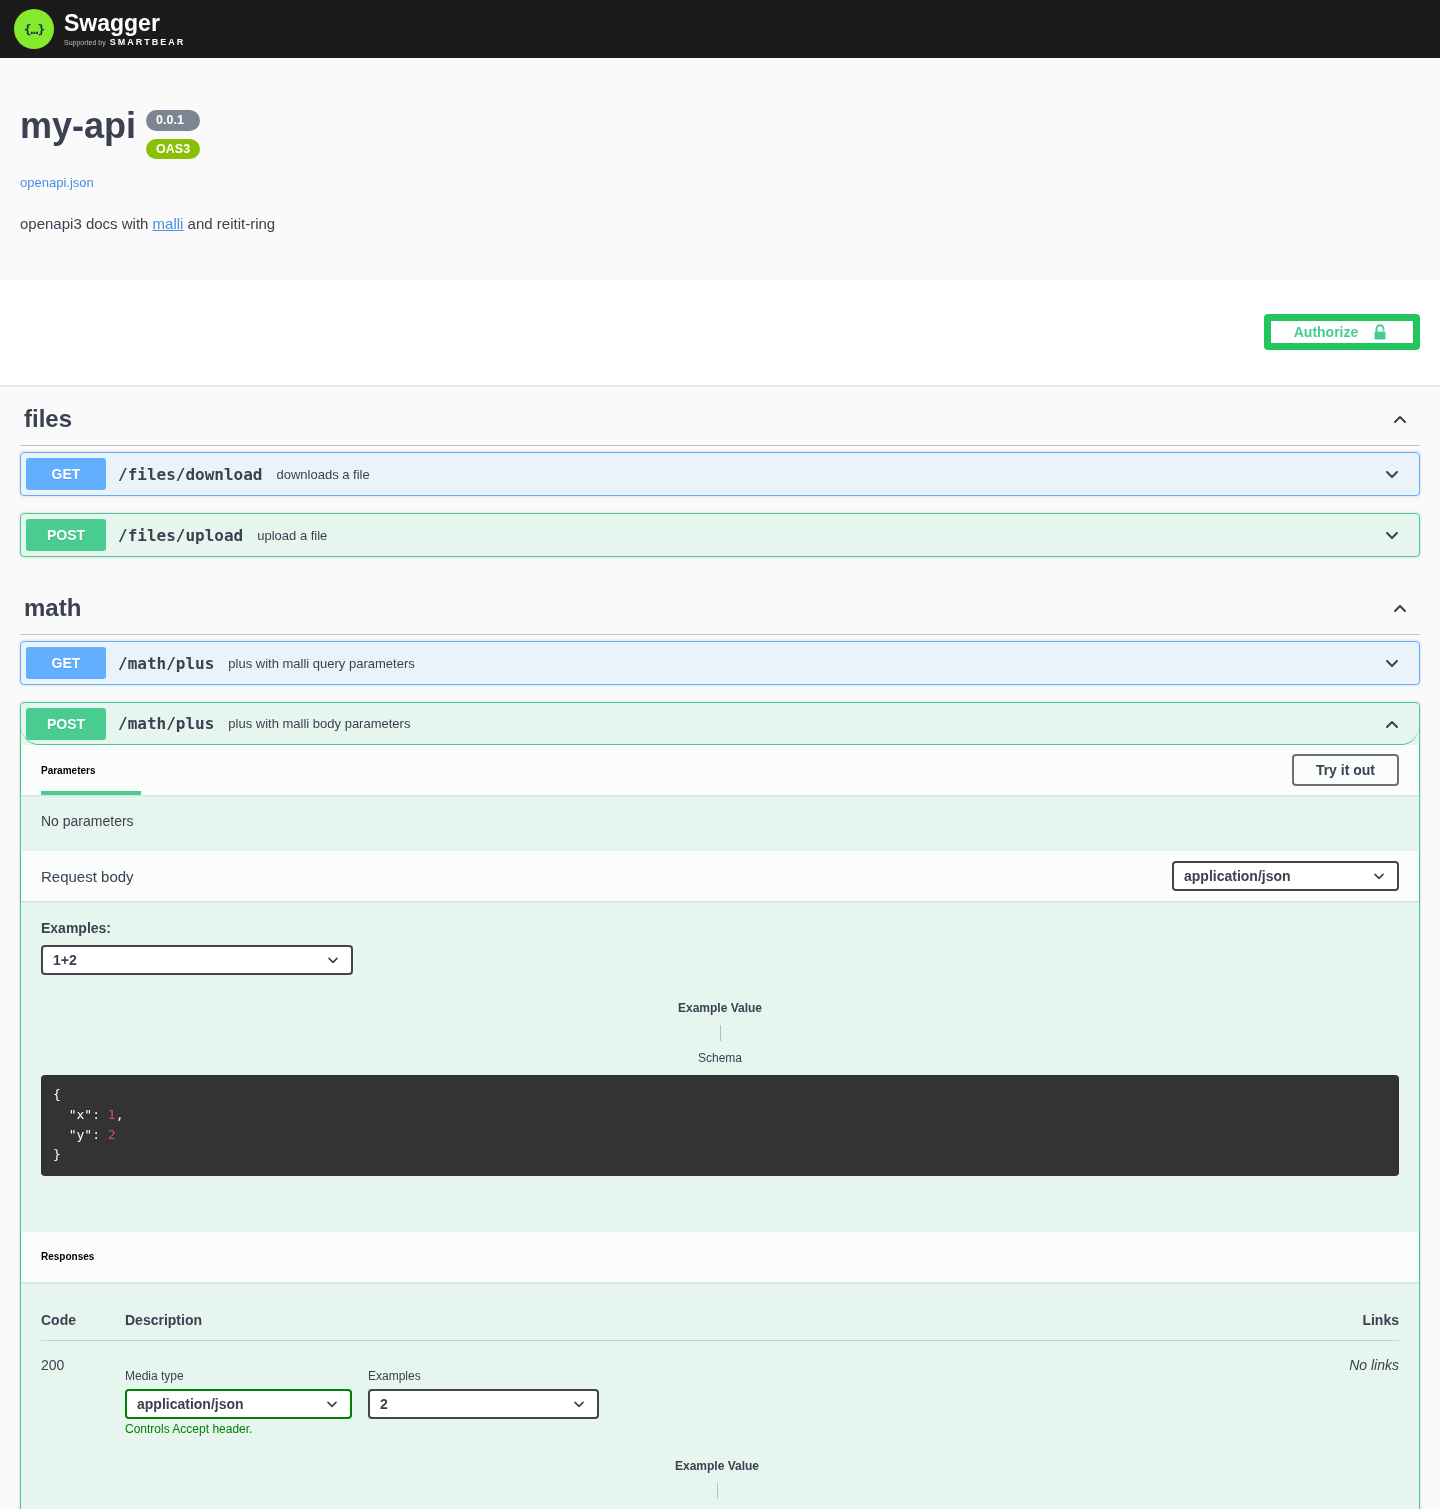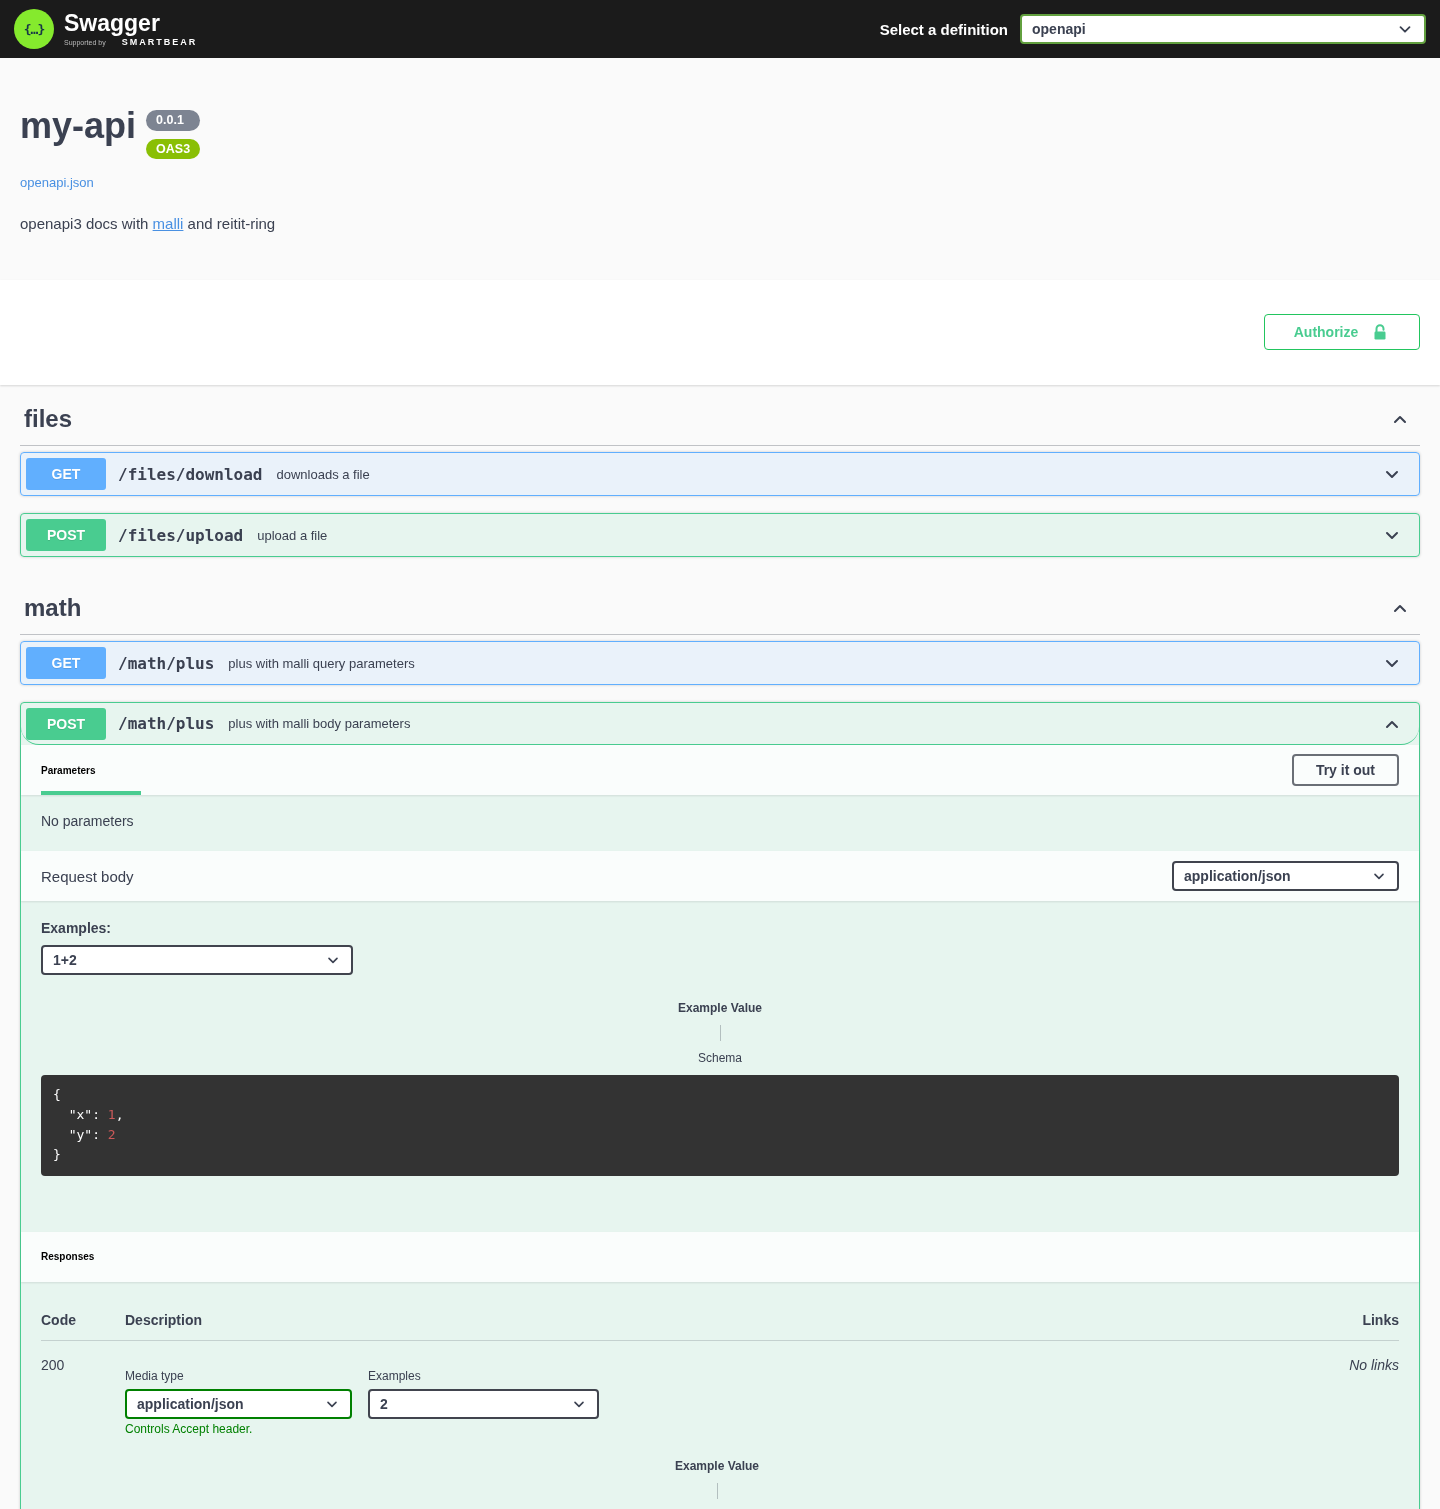--- a/index.html
+++ b/index.html
@@ -5,21 +5,21 @@
   * { box-sizing: border-box; margin: 0; padding: 0; }
   html, body { background: #fafafa; font-family: "Liberation Sans", "DejaVu Sans", sans-serif; color: #3b4151; }
 
   
   .topbar { background: #1b1b1b; height: 58px; display: flex; align-items: center; justify-content: space-between; padding: 0 14px; }
   .topbar-left { display: flex; align-items: center; gap: 10px; cursor: pointer; }
   .logo-circle { width: 40px; height: 40px; border-radius: 50%; background: #85ea2d; display: flex; align-items: center; justify-content: center;
                  font-family: "DejaVu Sans Mono", monospace; font-weight: bold; font-size: 13px; color: #173647; letter-spacing: -1px; }
   .logo-text-wrap { display: flex; flex-direction: column; line-height: 1; }
   .logo-word { color: #ffffff; font-size: 23px; font-weight: 600; letter-spacing: 0; }
-  .logo-sub { margin-top: 3px; display: flex; align-items: baseline; gap: 16px; }
+  .logo-sub { margin-top: 3px; display: flex; align-items: baseline; gap: 4px; }
   .logo-sub .sup-by { color: #bbbbbb; font-size: 7px; }
   .logo-sub .smartbear { color: #ffffff; font-size: 9px; font-weight: bold; letter-spacing: 2px; }
   .topbar-right { display: flex; align-items: center; gap: 12px; }
   .topbar-label { color: #ffffff; font-weight: bold; font-size: 15px; }
   .topbar-select { width: 406px; height: 30px; background: #ffffff; border: 2px solid #62a03f; border-radius: 4px;
                    display: flex; align-items: center; justify-content: space-between; padding: 0 10px; cursor: pointer; }
   .topbar-select span { font-size: 14px; font-weight: bold; color: #3b4151; }
 
   
   .info { padding: 50px 20px 48px; background: #fafafa; }
@@ -29,21 +29,21 @@
   .pill { border-radius: 57px; color: #ffffff; font-size: 12.5px; font-weight: bold; padding: 4px 10px; line-height: 1; }
   .pill.version { background: #7d8492; }
   .pill.oas { background: #89bf04; }
   .spec-link { display: inline-block; margin-top: 16px; color: #4990e2; font-size: 13px; text-decoration: none; cursor: pointer; }
   .description { margin-top: 24px; font-size: 15px; color: #3b4151; }
   .description a { color: #4990e2; text-decoration: underline; cursor: pointer; }
 
   
   .scheme { background: #ffffff; box-shadow: 0 1px 2px 0 rgba(0,0,0,.15); padding: 34px 20px 35px; }
   .scheme-inner { display: flex; justify-content: flex-end; }
-  .authorize-btn { width: 156px; height: 36px; background: transparent; border: 1px solid #22c55e; border-radius: 4px;
+  .authorize-btn { width: 156px; height: 36px; background: transparent; border: 7px solid #22c55e; border-radius: 4px;
                    color: #49cc90; font-weight: bold; font-size: 14px; display: flex; align-items: center; justify-content: center; gap: 12px; cursor: pointer; }
 
   
   .wrapper { padding: 0 20px 16px; }
   .tag-header { display: flex; align-items: center; justify-content: space-between; padding: 20px 10px 12px 4px;
                 border-bottom: 1px solid rgba(59,65,81,.3); margin-bottom: 6px; cursor: pointer; }
   .tag-header.second { margin-top: 16px; }
   .tag-title { font-size: 24px; font-weight: bold; color: #3b4151; }
 
   .opblock { border-radius: 4px; margin-bottom: 17px; box-shadow: 0 0 3px rgba(0,0,0,.19); }
@@ -109,29 +109,20 @@
 
 <header class="topbar">
   <div class="topbar-left">
     <div class="logo-circle">{…}</div>
     <div class="logo-text-wrap">
       <span class="logo-word">Swagger</span>
       <span class="logo-sub">
         <span class="sup-by">Supported by</span>
         <span class="smartbear">SMARTBEAR</span>
       </span>
-    </div>
-  </div>
-  <div class="topbar-right">
-    <span class="topbar-label">Select a definition</span>
-    <div class="topbar-select">
-      <span>openapi</span>
-      <svg class="chev" width="18" height="18" viewBox="0 0 20 20">
-          <path d="M5 8l5 5 5-5" stroke="#3b4151" stroke-width="2" fill="none" stroke-linecap="round" stroke-linejoin="round"></path>
-        </svg>
     </div>
   </div>
 </header>
 
 <section class="info">
   <div class="title-row">
     <h1 class="page-title">my-api</h1>
     <div class="badges">
       <span class="pill version">0.0.1</span>
       <span class="pill oas">OAS3</span>

